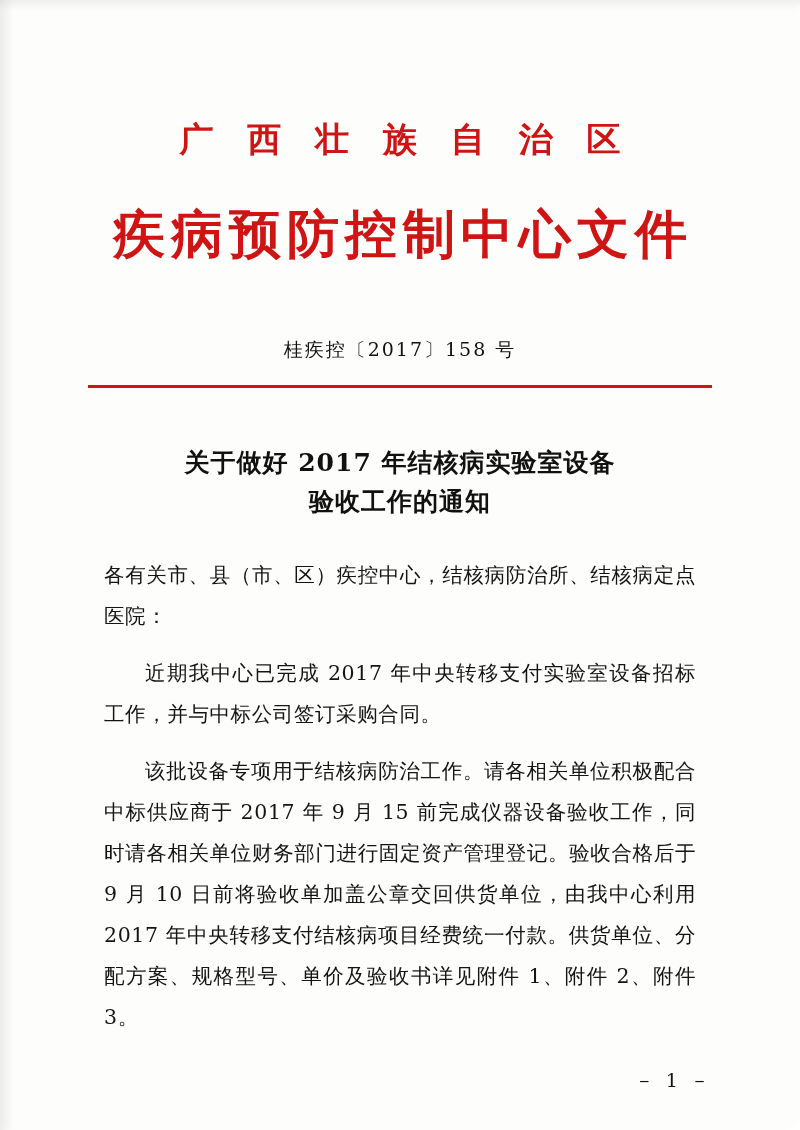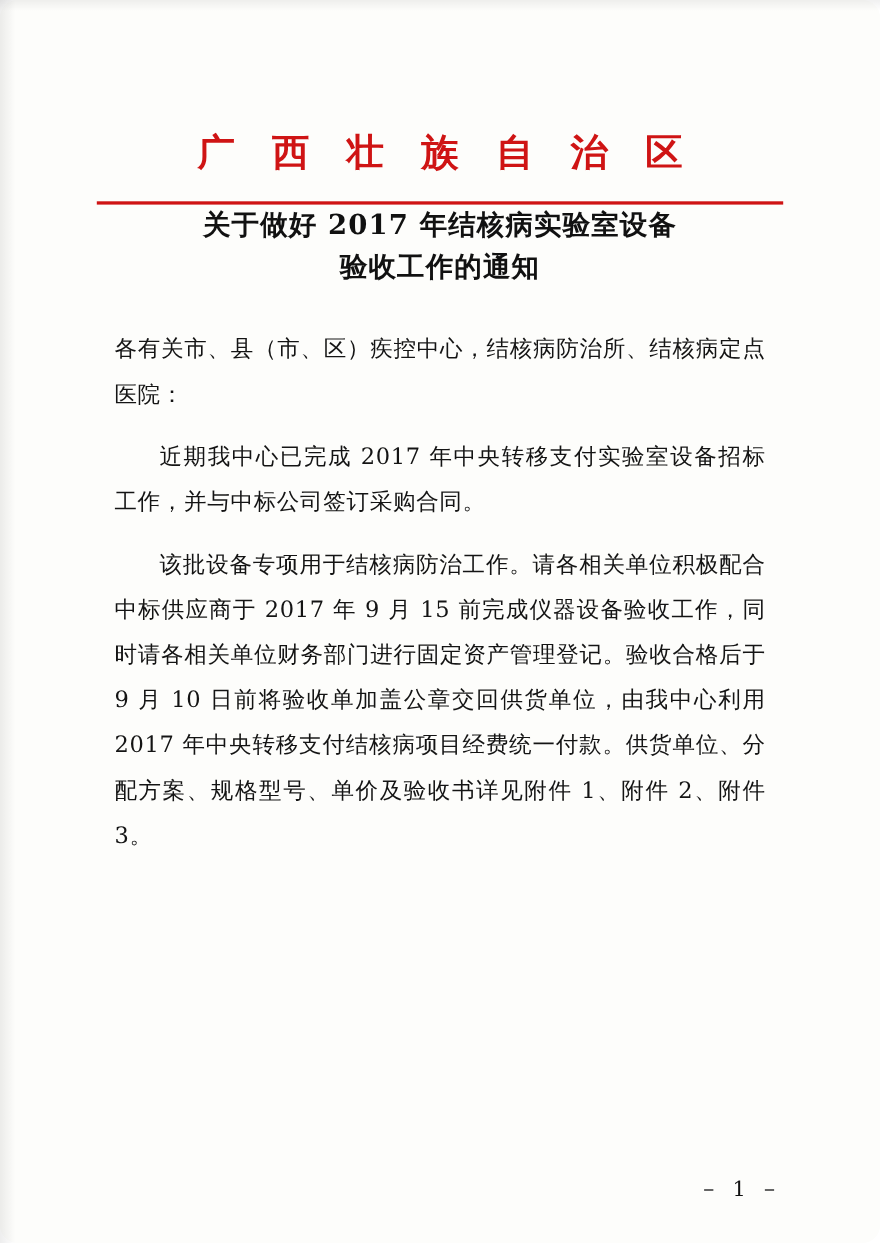--- a/index.html
+++ b/index.html
@@ -58,20 +58,21 @@
   }
   .red-rule {
     margin-top: 22px;
     height: 3px;
     background: #cf1414;
     width: 100%;
   }
 
   
   .subject {
+    margin-top: 56px;
     text-align: center;
     font-size: 25px;
     font-weight: bold;
     line-height: 1.55;
     letter-spacing: 1px;
     color: #111;
   }
   .subject .l2 { display: block; }
 
   
@@ -117,20 +118,22 @@
 </head>
 <body>
 
 <div class="page">
 
   <div class="scan-edge-left"></div>
   <div class="scan-edge-top"></div>
 
   <div class="masthead">
     <div class="org-line">广 西 壮 族 自 治 区</div>
+    <div class="doc-title-big">疾病预防控制中心文件</div>
+    <div class="doc-number">桂疾控〔2017〕158 号</div>
   </div>
 
   <div class="red-rule"></div>
 
   <div class="subject">
     <span class="l1">关于做好 2017 年结核病实验室设备</span>
     <span class="l2">验收工作的通知</span>
   </div>
 
   <div class="body-text">

